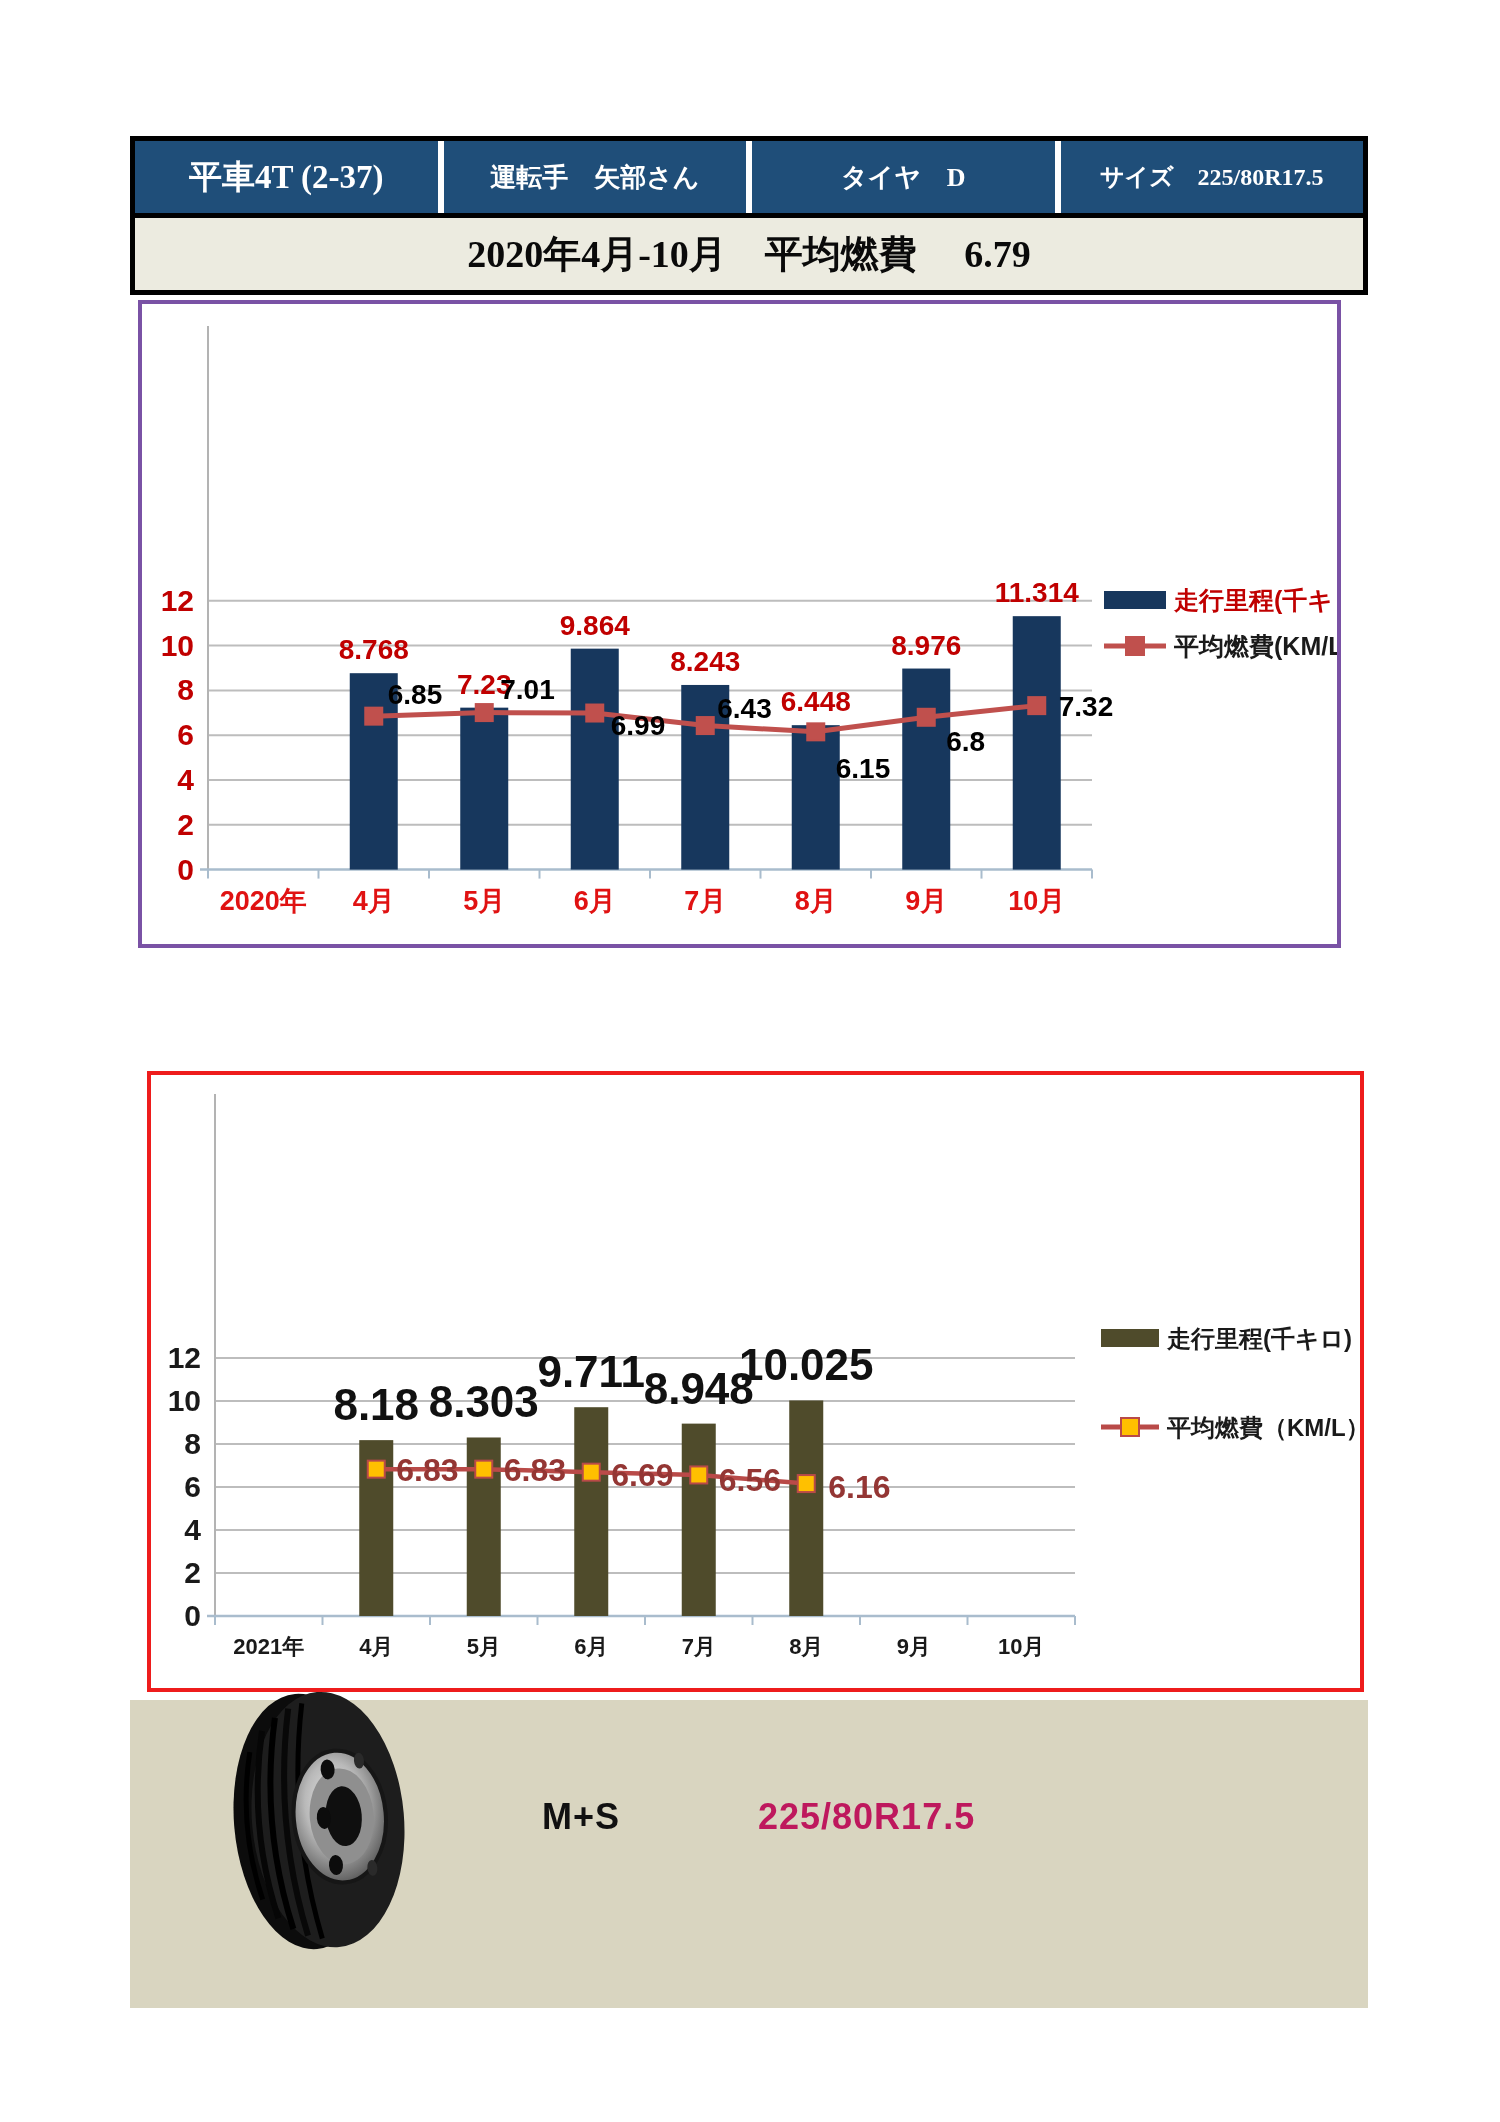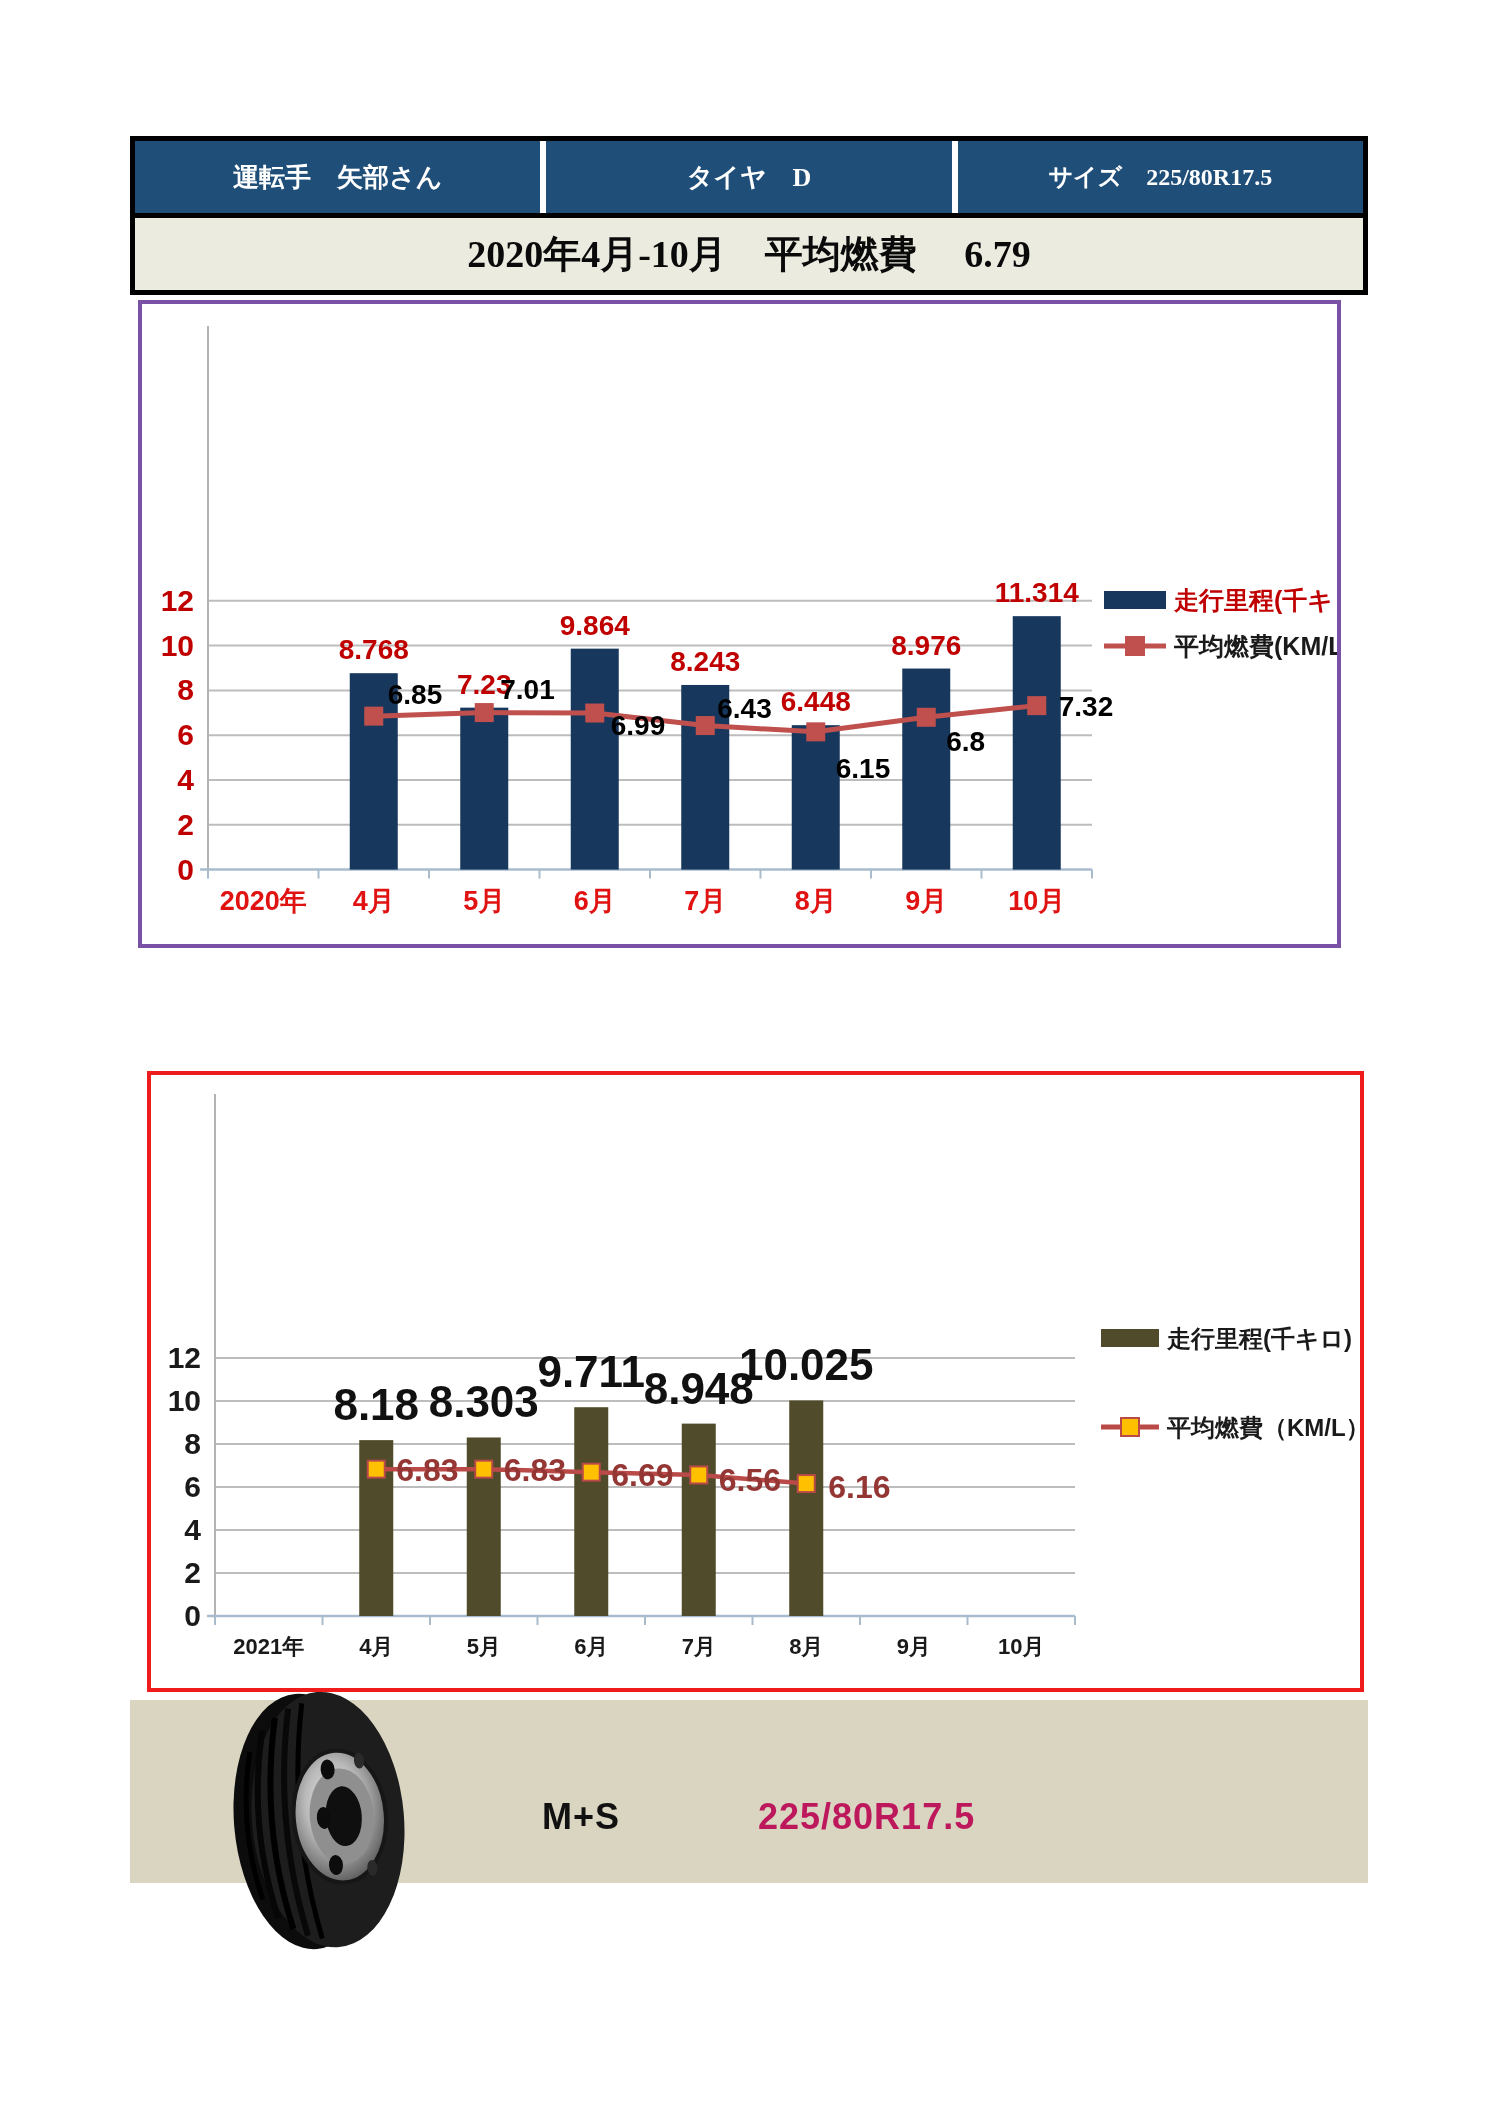--- a/index.html
+++ b/index.html
@@ -23,33 +23,34 @@
   .chartbox.c2020{left:138px;top:300px;width:1203px;height:648px;border:4px solid #7a52a5;}
   .chartbox.c2021{left:147px;top:1071px;width:1217px;height:621px;border:4px solid #ee1c1c;}
   .chartbox svg{display:block;}
   
   .banner2{position:absolute;left:130px;top:975px;width:1238px;height:84px;
            border:5px solid #000;background:#ecebe0;box-sizing:border-box;
            display:flex;align-items:center;justify-content:center;white-space:pre;
            font-family:"Liberation Serif",serif;font-weight:bold;font-size:37px;color:#0a0a0a;}
   .banner2 .redpart{color:#ee1111;}
   
-  .footer-panel{position:absolute;left:130px;top:1700px;width:1238px;height:183px;background:#d9d5c0;}
+  .footer-panel{position:absolute;left:130px;top:1700px;width:1238px;height:308px;background:#d9d5c0;}
   .tire-wrap{position:absolute;left:98px;top:-14px;width:190px;height:268px;}
   .ms-label{position:absolute;left:412px;top:96px;font-weight:bold;font-size:36px;color:#111;
             font-family:"Liberation Sans",sans-serif;letter-spacing:1px;}
   .size-label{position:absolute;left:628px;top:96px;font-weight:bold;font-size:36px;color:#be185d;
             font-family:"Liberation Sans",sans-serif;letter-spacing:1px;}
 </style>
 </head>
 <body>
 
 <div class="page">
 
   <div class="hdr-blue">
+    <div class="hdr-cell c0">平車4T (2-37)</div>
     <div class="hdr-cell c1">運転手　矢部さん</div>
     <div class="hdr-cell c2">タイヤ　D</div>
     <div class="hdr-cell c3">サイズ　225/80R17.5</div>
   </div>
   <div class="hdr-sub">2020年4月-10月　平均燃費　 6.79</div>
 
   <div class="chartbox c2020" style="border-color: rgb(122, 82, 165);">
     <svg id="chart0" width="1195" height="640">
         <text x="52" y="575.5999999999999" font-size="30" fill="#c00000" text-anchor="end" font-family="&quot;Liberation Sans&quot;,sans-serif" font-weight="bold">0</text>
         <line x1="66" y1="520.8" x2="950" y2="520.8" stroke="#bdbdbd" stroke-width="2"></line>

